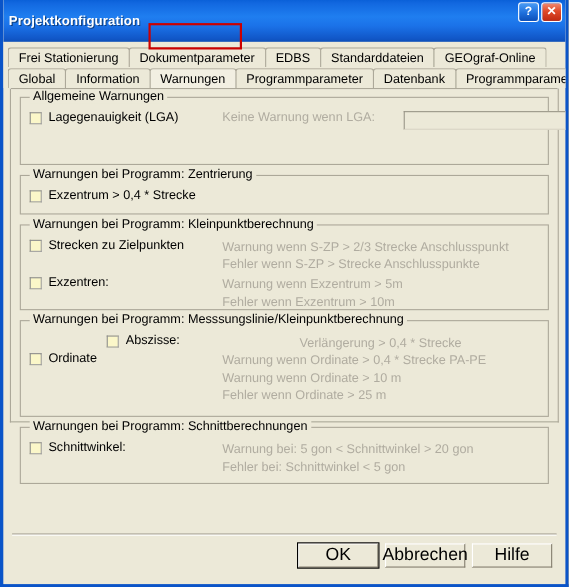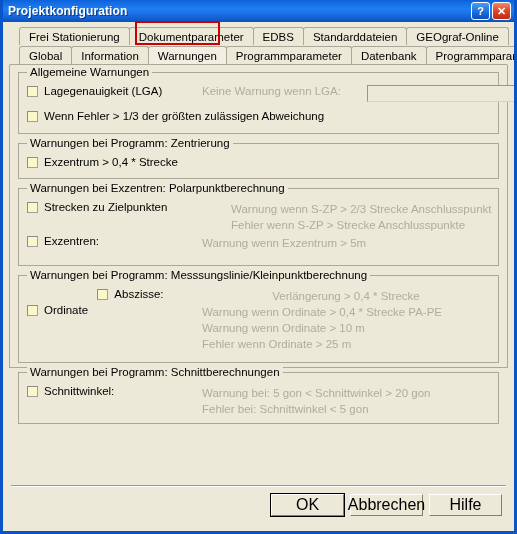--- a/index.html
+++ b/index.html
@@ -19,21 +19,21 @@
     box-sizing: border-box;
     background: #ece9d8;
     border: 3px solid #0a54c8;
     border-top: none;
     border-bottom-width: 3px;
     overflow: hidden;
   }
 
   
   #titlebar {
-    height: 22px;
+    height: 38px;
     background: linear-gradient(to bottom,
         #0a60d8 0%, #1268e0 8%, #1f7ef0 40%,
         #1b72e8 62%, #1157c8 92%, #0d4fb8 100%);
     display: flex;
     align-items: center;
     position: relative;
     padding-left: 5px;
     box-sizing: border-box;
   }
   #title-text {
@@ -69,21 +69,21 @@
   .tbtn-help {
     background: linear-gradient(to bottom, #4a9cf5 0%, #1e6fdc 55%, #0d4fb8 100%);
   }
   .tbtn-close {
     background: linear-gradient(to bottom, #f08a72 0%, #e04a28 45%, #c02a10 100%);
   }
   .tbtn span { pointer-events: none; }
 
   
   #tabstrip {
-    padding: 4px 6px 0 16px;
+    padding: 4px 6px 0 4px;
     background: #ece9d8;
   }
   .tabrow {
     display: flex;
     align-items: flex-end;
     height: 19px;
     position: relative;
   }
   .tabrow + .tabrow { margin-top: 0px; }
   .tab {
@@ -319,59 +319,54 @@
 
       <div class="row" style="margin-bottom:8px;">
         <div class="cb-label leftcol">
           <span class="checkbox"></span>
           <span class="lbl">Lagegenauigkeit (LGA)</span>
         </div>
         <div class="hint-col" style="width:165px;flex:none;">Keine Warnung wenn LGA:</div>
         <div class="textfield" style="width:152px;" title=""></div>
       </div>
 
-      <div class="row">
-        <div class="cb-label">
-          <span class="checkbox"></span>
-          <span class="lbl">Wenn Fehler &gt; 1/3 der größten zulässigen Abweichung</span>
-        </div>
-      </div>
     </div>
 
     <div class="group" style="height:36px;">
       <div class="legend">Warnungen bei Programm: Zentrierung</div>
       <div class="row">
         <div class="cb-label">
           <span class="checkbox"></span>
           <span class="lbl">Exzentrum &gt; 0,4 * Strecke</span>
         </div>
       </div>
     </div>
 
     <div class="group" style="height:78px;">
-      <div class="legend">Warnungen bei Exzentren: Polarpunktberechnung</div>
-
-      <div class="row" style="margin-bottom:2px;gap:29px;">
+      <div class="legend">Warnungen bei Programm: Kleinpunktberechnung</div>
+
+      <div class="row" style="margin-bottom:2px;">
         <div class="cb-label leftcol">
           <span class="checkbox"></span>
           <span class="lbl">Strecken zu Zielpunkten</span>
         </div>
         <div>
           <div class="hint-col hint-line">Warnung wenn S-ZP &gt; 2/3 Strecke Anschlusspunkt</div>
           <div class="hint-col hint-line">Fehler wenn S-ZP &gt; Strecke Anschlusspunkte</div>
         </div>
       </div>
 
       <div class="row">
         <div class="cb-label leftcol">
           <span class="checkbox"></span>
           <span class="lbl">Exzentren:</span>
         </div>
         <div>
           <div class="hint-col hint-line">Warnung wenn Exzentrum &gt; 5m</div>
+          <div class="hint-col hint-line">Fehler wenn Exzentrum &gt; 10m</div>
         </div>
       </div>
     </div>
 
     <div class="group" style="height:88px;">
       <div class="legend">Warnungen bei Programm: Messsungslinie/Kleinpunktberechnung</div>
 
       <div class="row" style="margin-bottom:0px;justify-content:center;">
         <div class="cb-label leftcol">
           <span class="checkbox"></span>

